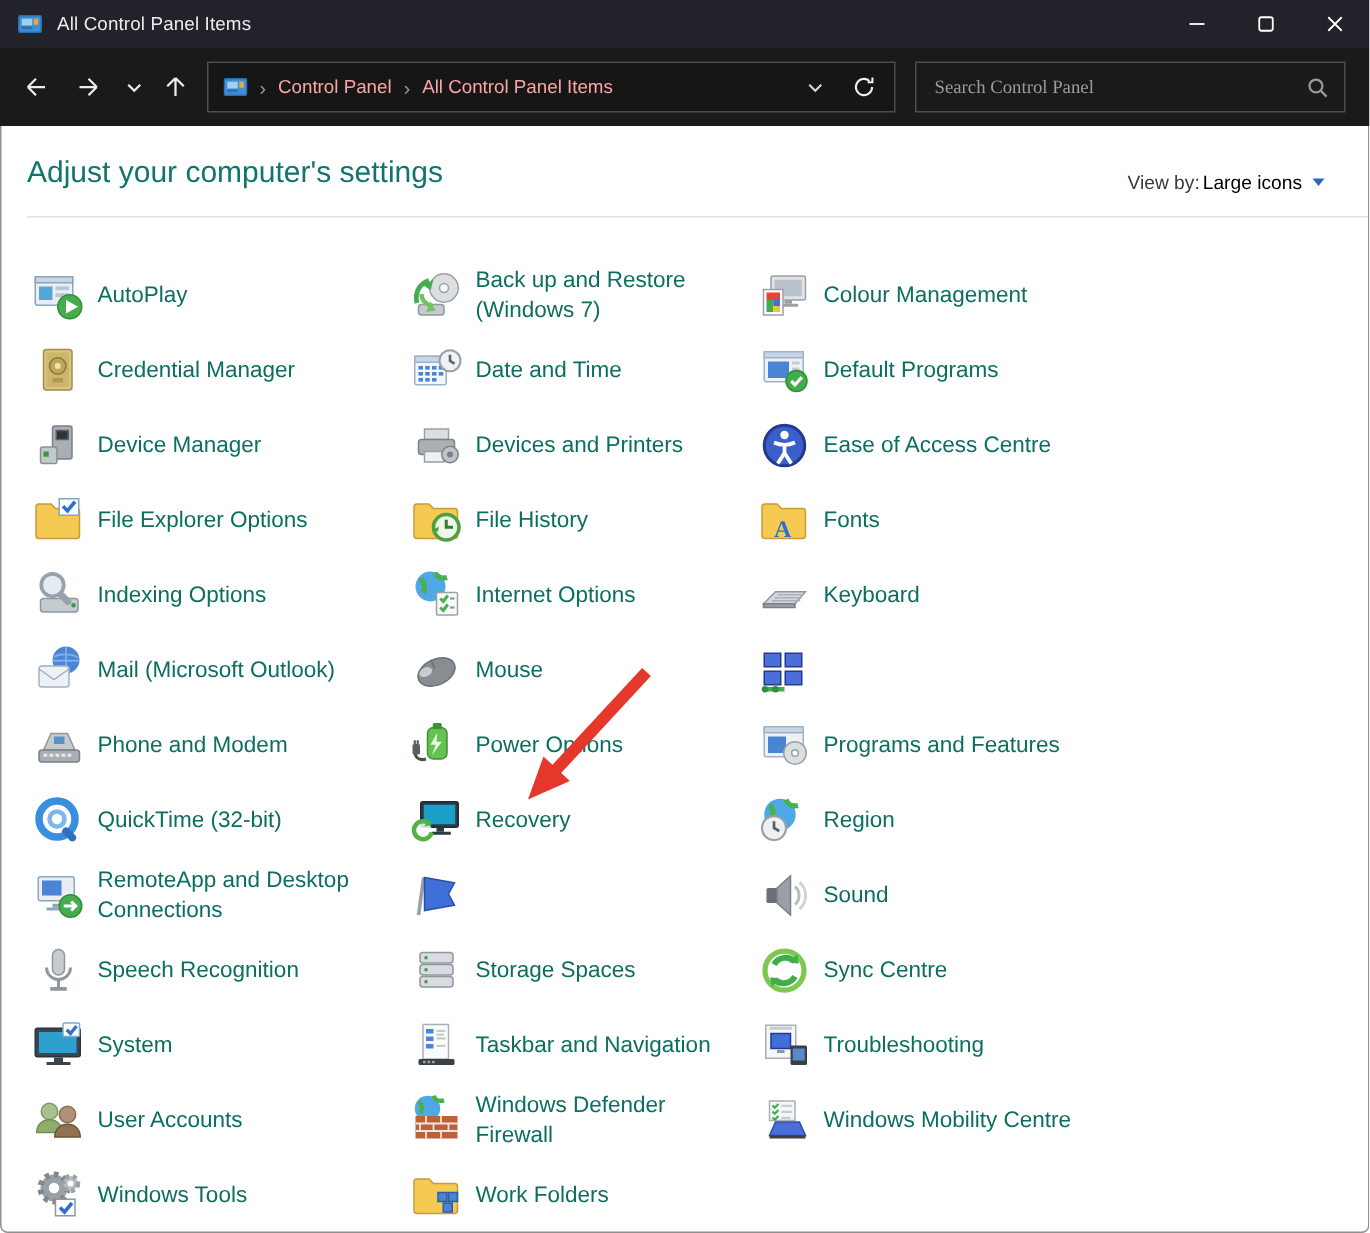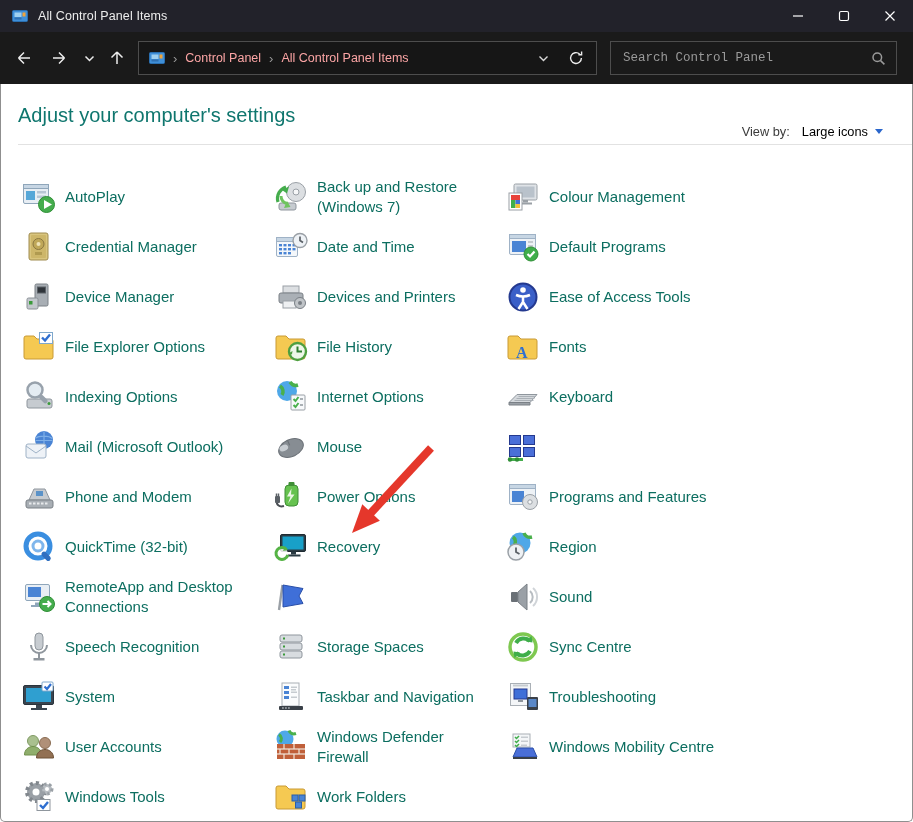--- a/index.html
+++ b/index.html
@@ -17,30 +17,30 @@
   .nav-btn{position:absolute;top:11px;width:30px;height:30px;display:flex;align-items:center;
            justify-content:center;cursor:pointer}
   .addr{position:absolute;left:138px;top:9px;width:459px;height:34px;border:1px solid #4d4d4d;
         background:#161616;display:flex;align-items:center;box-sizing:border-box;padding:0 8px}
   .crumb{color:#fca5a5;font-size:12.5px;cursor:pointer;white-space:nowrap}
   .csep{color:#9a9a9a;font-size:13px;margin:0 8px}
   .addr-right{margin-left:auto;display:flex;align-items:center;gap:18px;padding-right:4px}
   .search{position:absolute;left:610px;top:9px;width:287px;height:34px;border:1px solid #4d4d4d;
           background:#1a1a1a;display:flex;align-items:center;box-sizing:border-box}
   .search input{flex:1;min-width:0;background:transparent;border:none;outline:none;color:#cfcfcf;
-                font-size:12.5px;padding:0 12px;font-family:Liberation Mono, monospace}
+                font-size:12.5px;padding:0 12px;font-family:Liberation Serif, serif}
   .search input::placeholder{color:#9a9a9a}
   .search .mag{flex:none;margin-right:10px;display:flex}
   
   .content{position:absolute;top:84px;left:0;right:0;bottom:0;background:#fff;box-sizing:border-box;
            border-left:1px solid #8f8f8f;border-right:1px solid #8f8f8f;border-bottom:1px solid #8f8f8f;
            border-radius:0 0 5px 5px}
   .page-title{position:absolute;left:18px;top:104px;font-size:20px;color:#0f766e}
-  .viewby{position:absolute;right:30px;top:124px;font-size:12.8px;color:#3a3a3a;display:flex;
-          align-items:center;gap:12px}
+  .viewby{position:absolute;right:30px;top:114px;font-size:12.8px;color:#3a3a3a;display:flex;
+          align-items:center;gap:2px}
   .viewby-link{color:#000000;cursor:pointer;display:flex;align-items:center}
   .caret{display:inline-block;width:0;height:0;border-left:4.5px solid transparent;
          border-right:4.5px solid transparent;border-top:5.5px solid #2a66cc;margin-left:7px}
   .divider{position:absolute;left:18px;right:1px;top:144px;height:1px;background:#e2e2e2}
   
   .col{position:absolute;top:172px}
   #col0{left:20px;width:245px}
   #col1{left:272px;width:245px}
   #col2{left:504px;width:380px}
   .item{display:flex;align-items:center;height:50px;cursor:pointer}
@@ -496,21 +496,21 @@
         </svg></span>
       <span class="label">Default Programs</span>
     </div>
     <div class="item">
       <span class="icon"><svg viewBox="0 0 38 38" width="38" height="38">
           <circle cx="19" cy="19" r="13.5" fill="#3a5fc8" stroke="#24398f" stroke-width="2"></circle>
           <circle cx="19" cy="12" r="2.8" fill="#fff"></circle>
           <path d="M12 17c4.5 2 9.5 2 14 0" stroke="#fff" stroke-width="2.5" fill="none"></path>
           <path d="M19 18v6m0 0l-4.5 7m4.5-7l4.5 7" stroke="#fff" stroke-width="2.5" fill="none"></path>
         </svg></span>
-      <span class="label">Ease of Access Tools</span>
+      <span class="label">Ease of Access Centre</span>
     </div>
     <div class="item">
       <span class="icon"><svg viewBox="0 0 38 38" width="38" height="38">
           <path d="M4 10a2 2 0 0 1 2-2h8l3 3h14a2 2 0 0 1 2 2v16a2 2 0 0 1-2 2H6a2 2 0 0 1-2-2z" fill="#f5c952" stroke="#c99a35"></path>
           <text x="12" y="30" font-size="16" font-weight="bold" fill="#2f6fd0" font-family="Liberation Serif,serif">A</text>
         </svg></span>
       <span class="label">Fonts</span>
     </div>
     <div class="item">
       <span class="icon"><svg viewBox="0 0 38 38" width="38" height="38">

